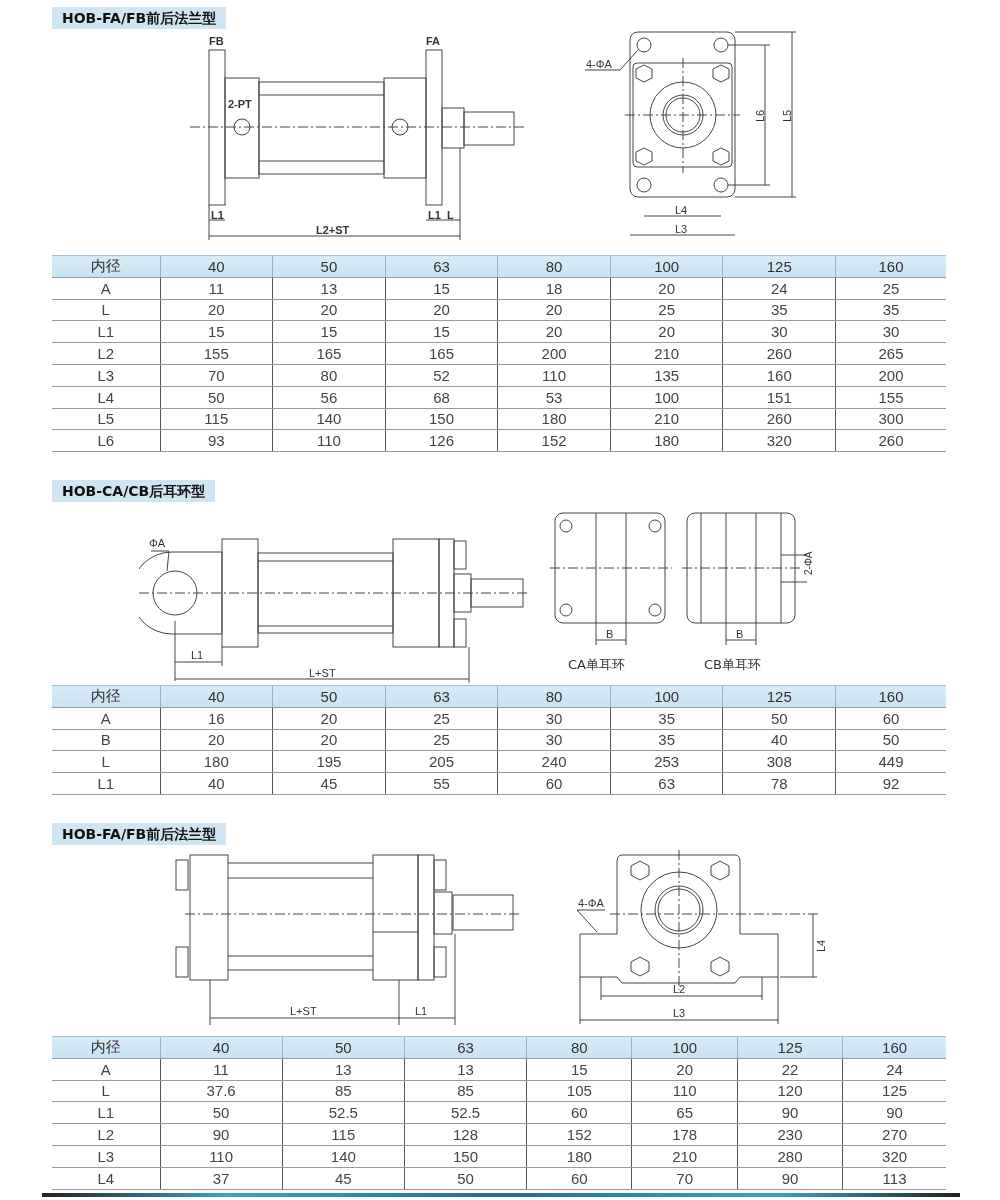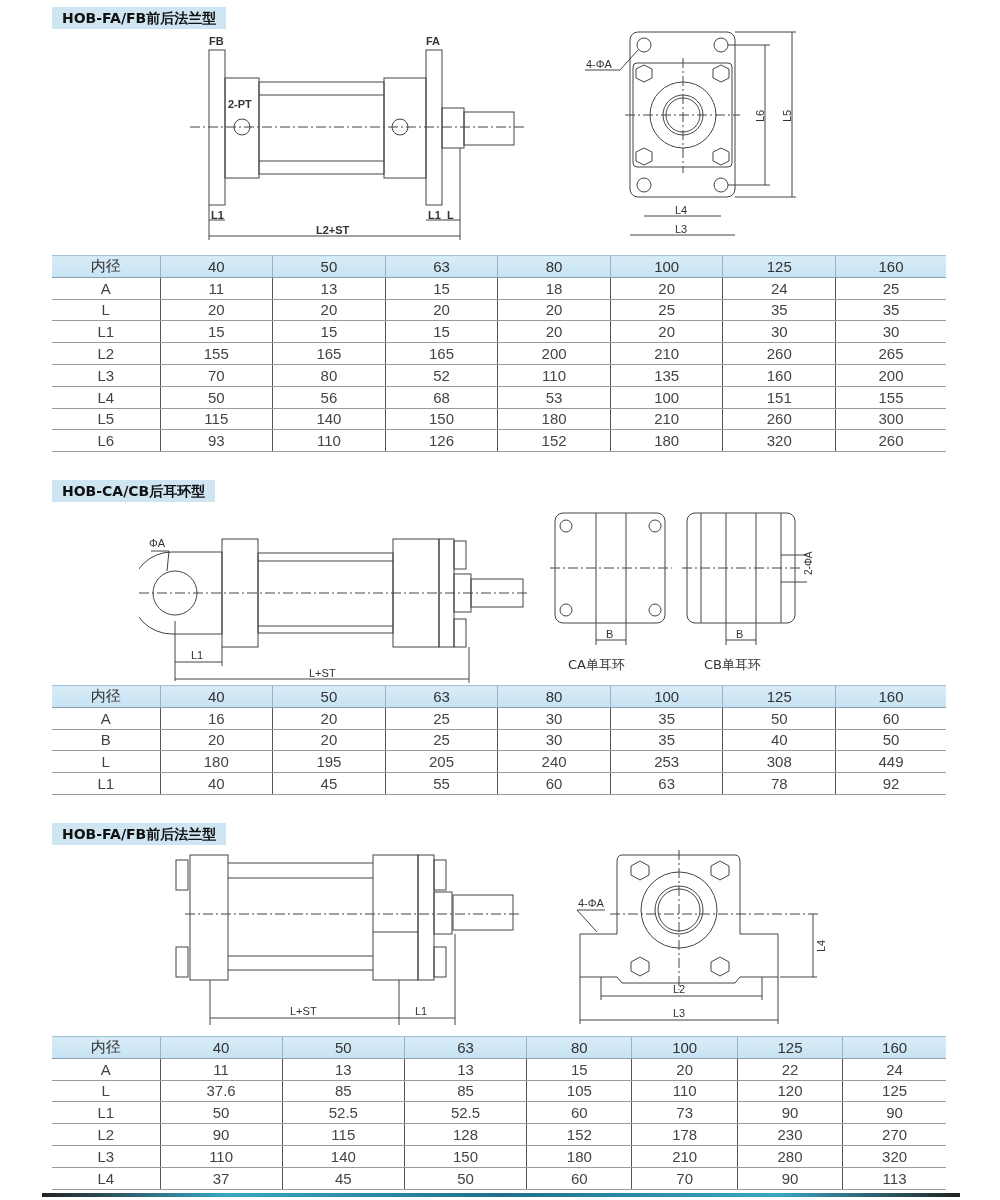--- a/index.html
+++ b/index.html
@@ -429,21 +429,21 @@
         <td>110</td>
         <td>120</td>
         <td>125</td>
       </tr>
       <tr>
         <td>L1</td>
         <td>50</td>
         <td>52.5</td>
         <td>52.5</td>
         <td>60</td>
-        <td>73</td>
+        <td>65</td>
         <td>90</td>
         <td>90</td>
       </tr>
       <tr>
         <td>L2</td>
         <td>90</td>
         <td>115</td>
         <td>128</td>
         <td>152</td>
         <td>178</td>

